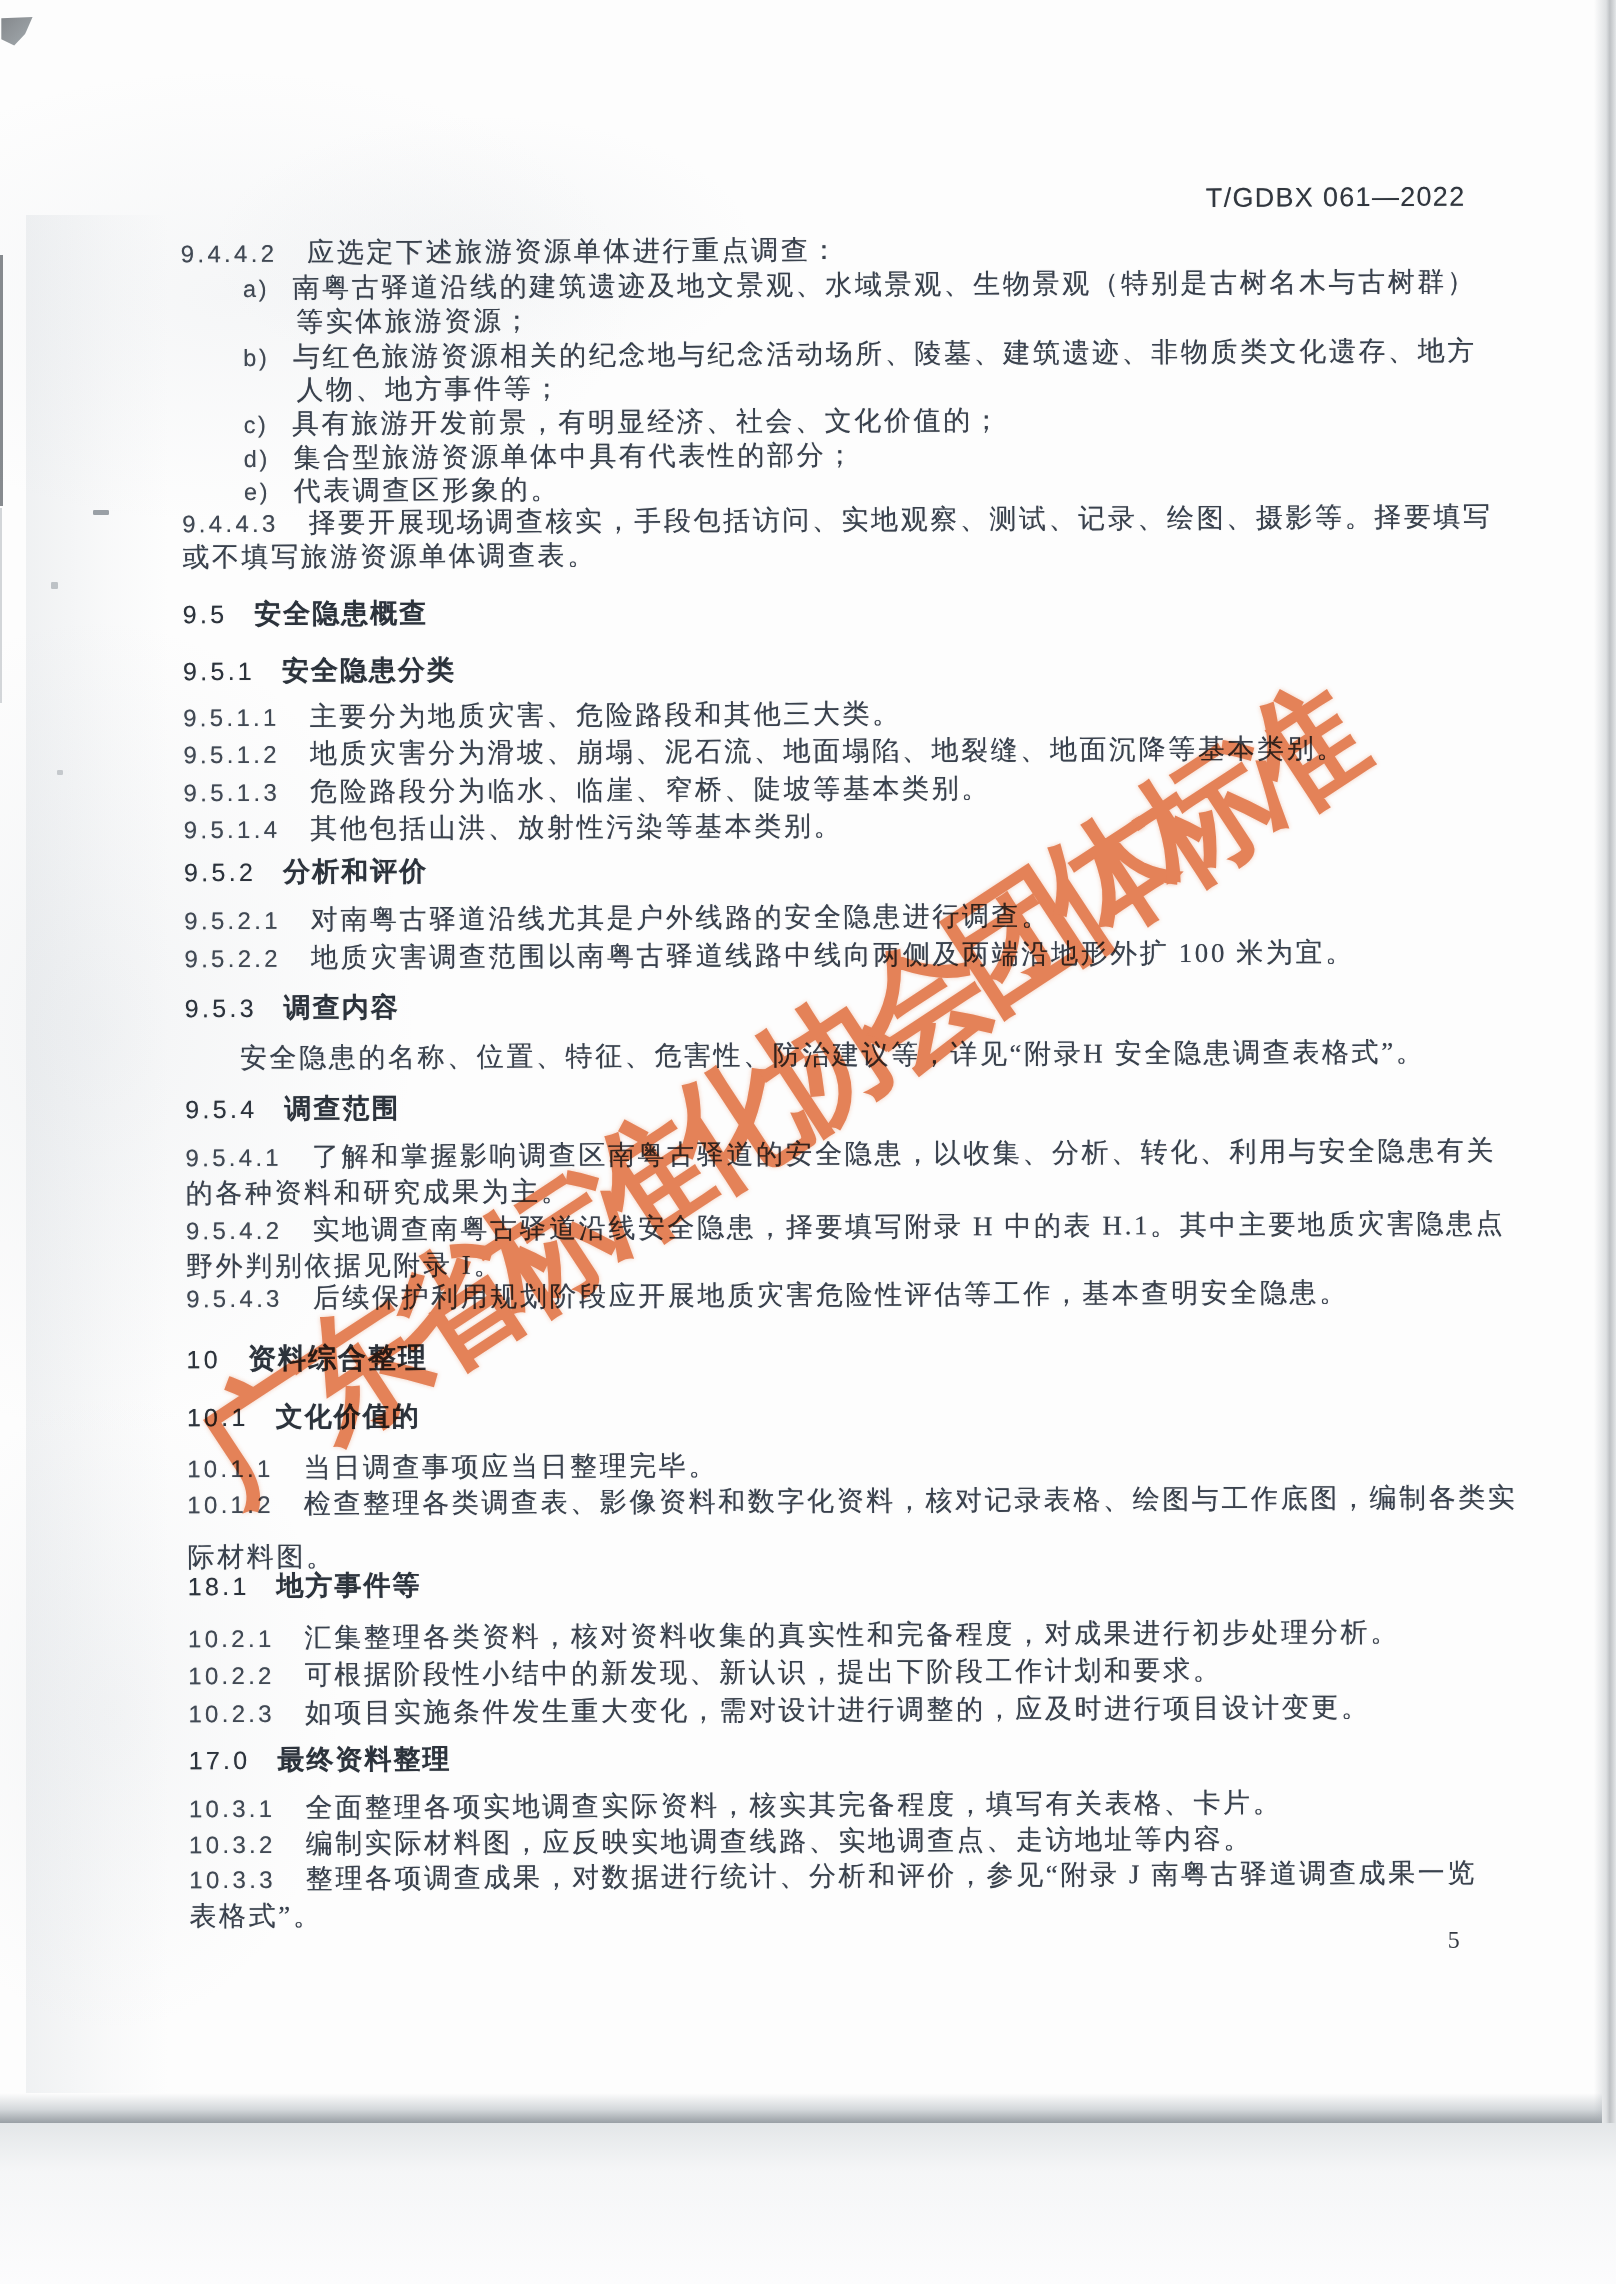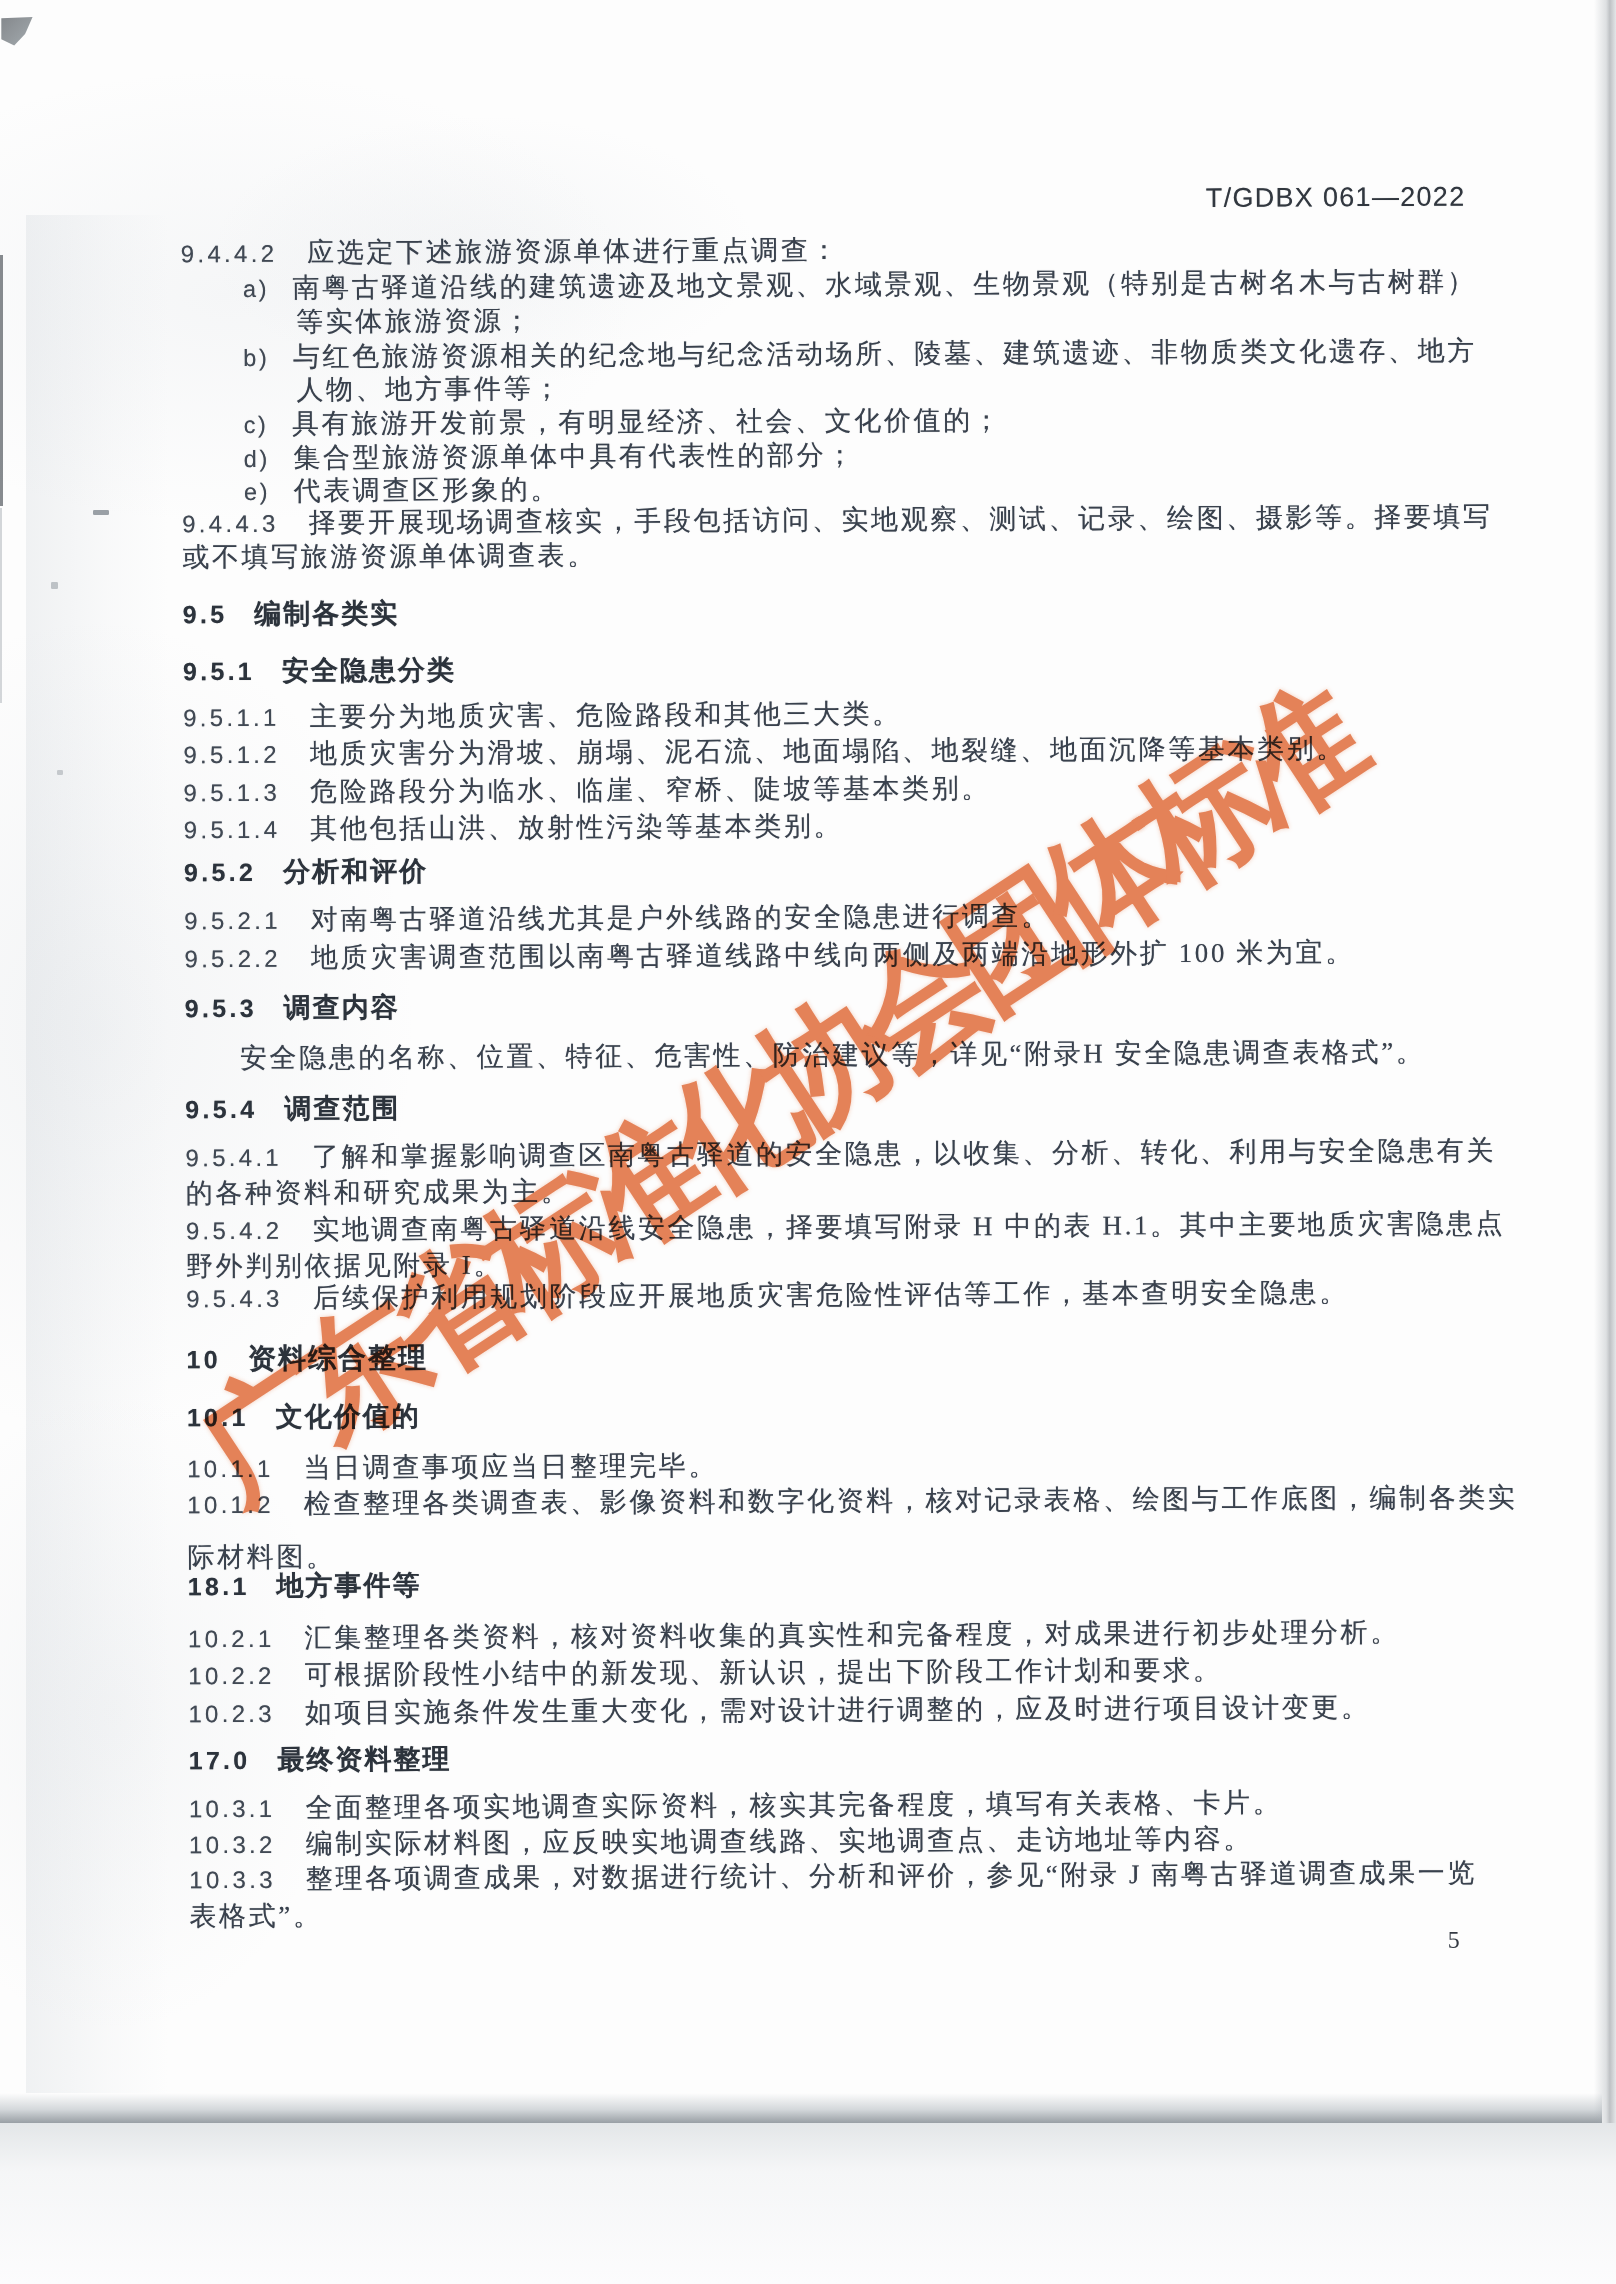--- a/index.html
+++ b/index.html
@@ -18,21 +18,21 @@
   #left-band{position:absolute;left:26px;top:215px;width:143px;height:1890px;
     background:linear-gradient(to right, rgba(168,178,188,0.16), rgba(168,178,188,0.05) 60%, rgba(168,178,188,0));}
   #scan-layer{position:absolute;inset:0;transform:rotate(-0.3deg);transform-origin:50% 55%;}
   .line{position:absolute;white-space:nowrap;font-size:27px;letter-spacing:2.6px;color:#39414d;
     text-shadow:0 0 0.7px rgba(57,65,77,0.55);}
   .num{font-family:"Liberation Sans",sans-serif;font-size:24px;letter-spacing:3.3px;color:#414954;
     margin-right:30px;}
   .li-label{font-family:"Liberation Sans",sans-serif;font-size:23.5px;color:#414954;margin-right:23.5px;}
   .heading{font-family:"Liberation Sans",sans-serif;font-weight:bold;letter-spacing:2px;color:#2c333c;
     text-shadow:0 0 0.7px rgba(44,51,60,0.5);}
-  .heading .num{font-weight:bold;font-size:25px;margin-right:27px;color:#2c333c;}
+  .heading .num{font-weight:normal;font-size:25px;margin-right:27px;color:#2c333c;}
   .h-main{font-size:28px;}
   #header-code{position:absolute;top:185px;right:145px;font-family:"Liberation Sans",sans-serif;
     font-size:27px;letter-spacing:1.3px;color:#31373f;text-shadow:0 0 0.7px rgba(49,55,63,0.5);}
   #page-number{position:absolute;left:1444px;top:1930px;font-size:24px;color:#343a43;}
   #watermark{position:absolute;left:777px;top:1099px;transform:translate(-50%,-50%) rotate(-33deg);
     font-family:"Liberation Serif",serif;font-weight:bold;font-size:129px;letter-spacing:-17px;
     white-space:nowrap;mix-blend-mode:multiply;opacity:0.92;
     text-shadow:0 0 4.6px rgba(231,128,84,0.45);}
   
   #corner-wedge{position:absolute;left:1.3px;top:17px;width:34px;height:31px;
@@ -86,21 +86,21 @@
     <span class="li-label">e)</span><span>代表调查区形象的。</span>
   </div>
   <div class="line" style="left:186px;top:502px;">
     <span class="num">9.4.4.3</span><span>择要开展现场调查核实，手段包括访问、实地观察、测试、记录、绘图、摄影等。择要填写</span>
   </div>
   <div class="line" style="left:186px;top:536px;">
     <span>或不填写旅游资源单体调查表。</span>
   </div>
 
   <div class="line heading" style="left:186px;top:593px;">
-    <span class="num">9.5</span><span>编制各类实</span>
+    <span class="num">9.5</span><span>安全隐患概查</span>
   </div>
   <div class="line heading" style="left:186px;top:650px;">
     <span class="num">9.5.1</span><span>安全隐患分类</span>
   </div>
   <div class="line" style="left:186px;top:696px;">
     <span class="num">9.5.1.1</span><span>主要分为地质灾害、危险路段和其他三大类。</span>
   </div>
   <div class="line" style="left:186px;top:733px;">
     <span class="num">9.5.1.2</span><span>地质灾害分为滑坡、崩塌、泥石流、地面塌陷、地裂缝、地面沉降等基本类别。</span>
   </div>

